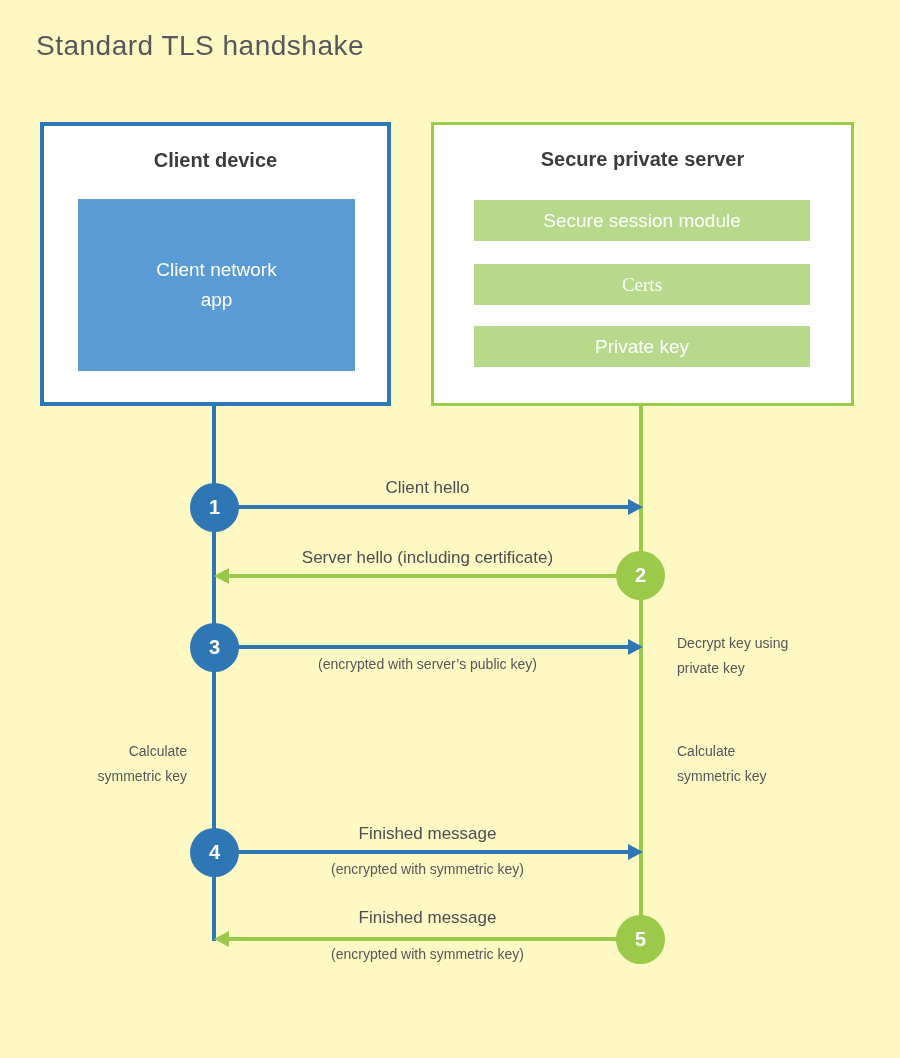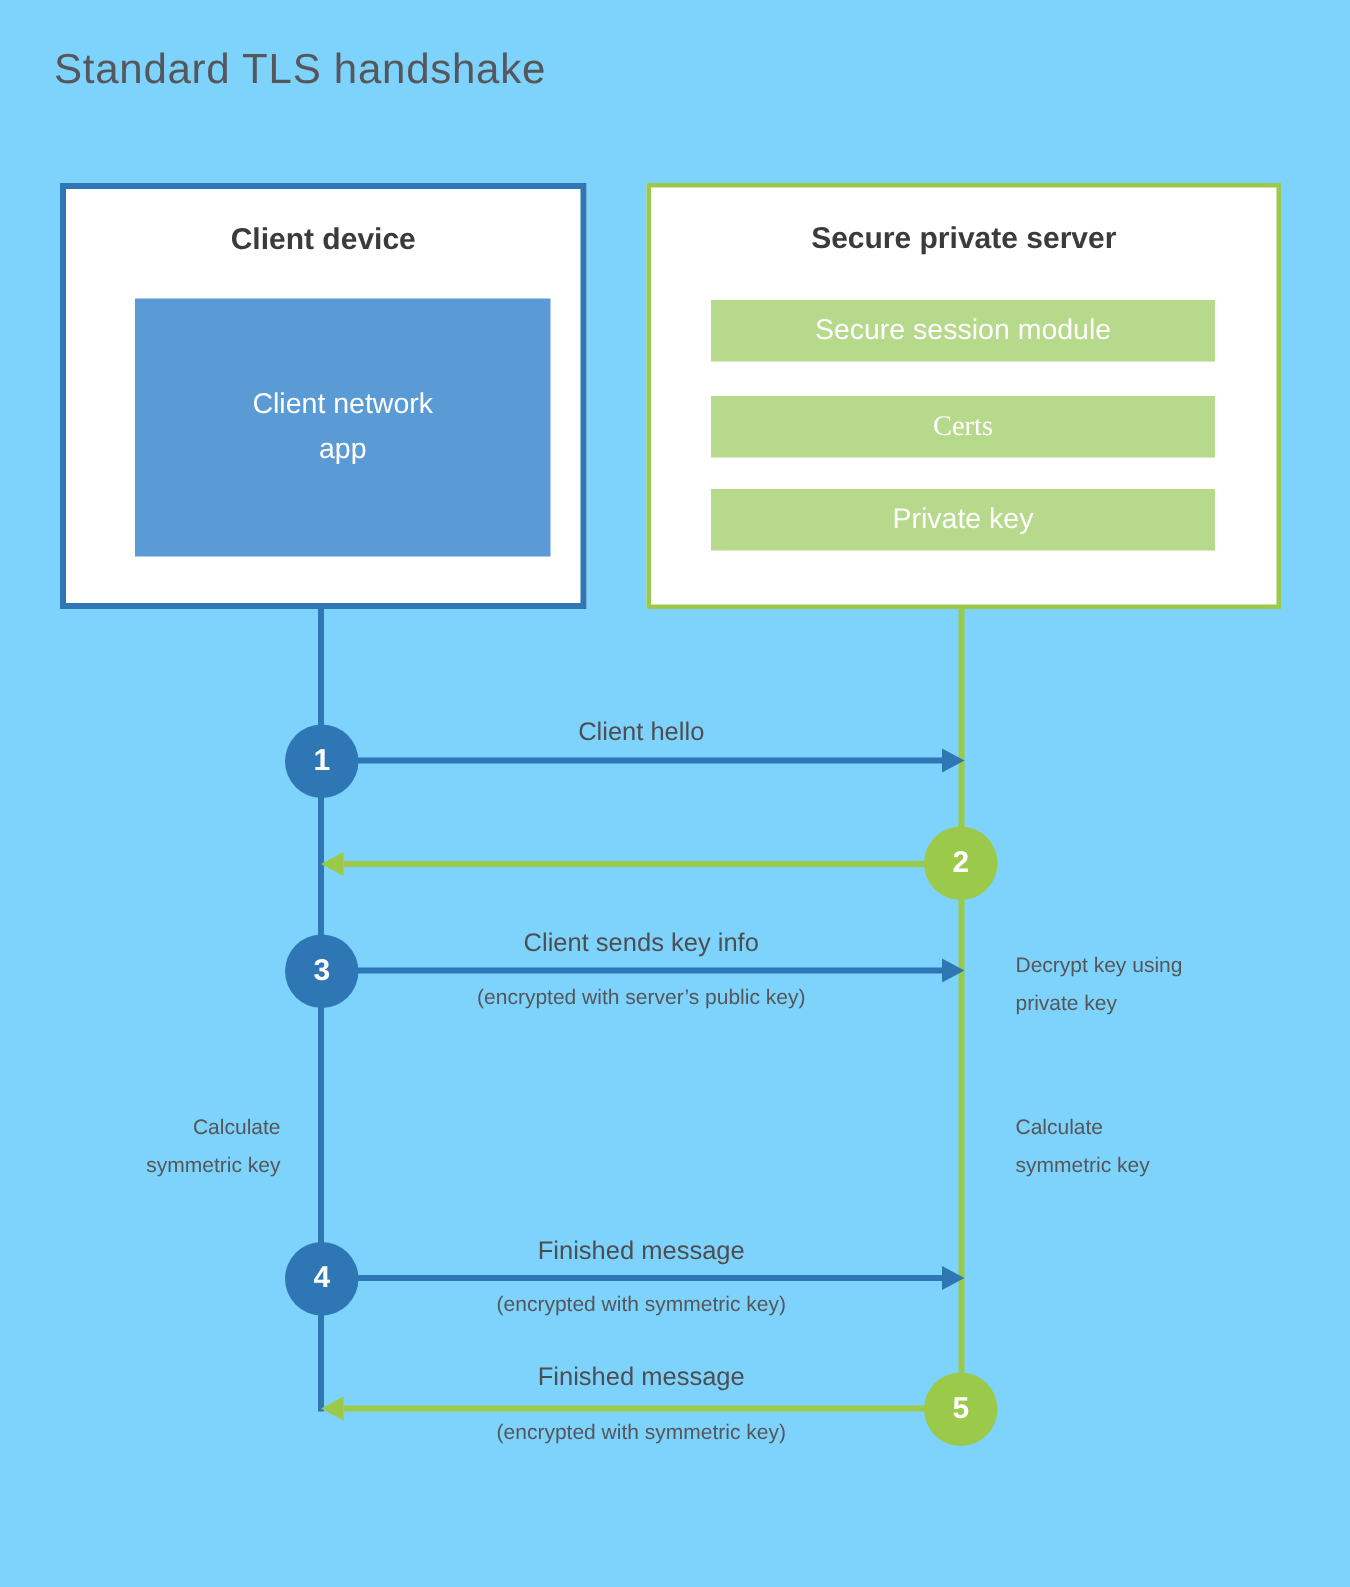--- a/index.html
+++ b/index.html
@@ -9,41 +9,41 @@
     --green_fill: #B7D98C;
     --title_text: #56575C;
     --heading_text: #3B3B3D;
     --label_text: #4D4E52;
     --sub_text: #55565A;
     --white: #FFFFFF;
   }
   * { margin:0; padding:0; box-sizing:border-box; }
   body { background:#fff; font-family:"Liberation Sans", sans-serif; }
   .canvas {
-    position:relative; width:900px; height:1058px; background:#7dd3fc;
+    position:relative; width:900px; height:1058px; background:#fef9c3;
     overflow:hidden; margin:0 auto;
   }
   .diagram-title {
     position:absolute; left:36px; top:30px;
     font-size:28px; font-weight:300; letter-spacing:0.5px;
     color:var(--title_text);
   }
   
   .entity-box { position:absolute; top:122px; height:284px; background:#fff; }
   .client-box { left:40px; width:351px; border:4px solid var(--blue_main); }
   .server-box { left:431px; width:423px; border:3px solid var(--green_main); }
   .entity-title {
     margin-top:23px; text-align:center;
     font-size:20px; font-weight:bold; color:var(--heading_text);
   }
   .client-app {
     position:absolute; left:34px; top:73px; width:277px; height:172px;
     background:var(--blue_fill); color:var(--white);
     display:flex; align-items:center; justify-content:center;
-    font-size:19px; line-height:30px; text-align:center; white-space:pre-line;margin-left:12px;
+    font-size:19px; line-height:30px; text-align:center; white-space:pre-line;
   }
   .server-bar {
     position:absolute; left:40px; width:336px; height:41px;
     background:var(--green_fill); color:var(--white);
     display:flex; align-items:center; justify-content:center;
     font-size:19px;
   }
   .bar-0 { top:75px; } .bar-1 { top:139px;font-family:Liberation Serif, serif; } .bar-2 { top:201px; }
   
   .lifeline { position:absolute; width:4px; z-index:1; }
@@ -109,24 +109,24 @@
     <div class="server-bar bar-2">Private key</div>
   </div>
 
   <div class="lifeline lifeline-client"></div>
   <div class="lifeline lifeline-server"></div>
 
   <div class="msg-label" style="top:478px;">Client hello</div>
   <div class="arrow arrow-right" style="top:505px;"></div>
   <div class="step-circle step-blue" style="top:483px;">1</div>
 
+  <div class="msg-label" style="top:548px;">Server hello (including certificate)</div>
   <div class="arrow arrow-left" style="top:574px;"></div>
   <div class="step-circle step-green" style="top:551px;">2</div>
 
-  <div class="msg-label" style="top:619px;">Client sends key info</div>
   <div class="arrow arrow-right" style="top:645px;"></div>
   <div class="msg-sublabel" style="top:656px;">(encrypted with server’s public key)</div>
   <div class="step-circle step-blue" style="top:623px;">3</div>
 
   <div class="side-note note-decrypt">Decrypt key using
 private key</div>
   <div class="side-note note-calc-left">Calculate
 symmetric key</div>
   <div class="side-note note-calc-right">Calculate
 symmetric key</div>

